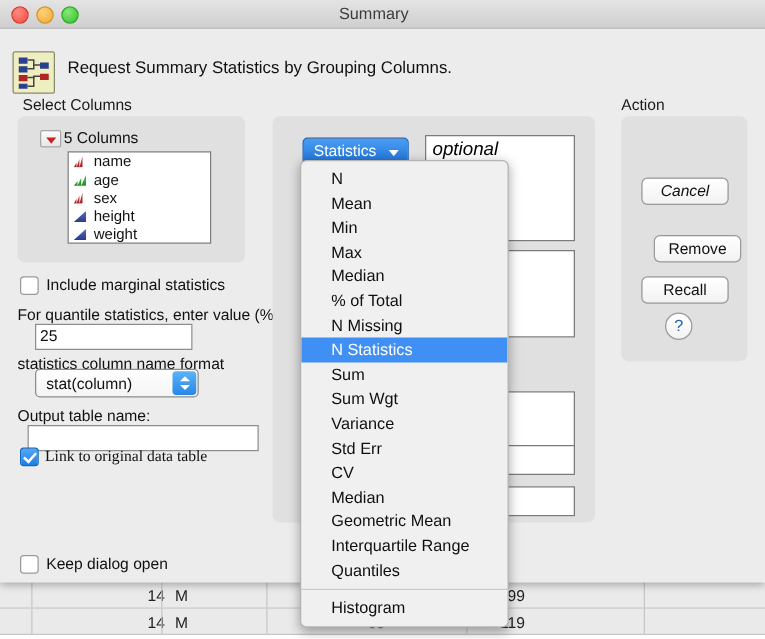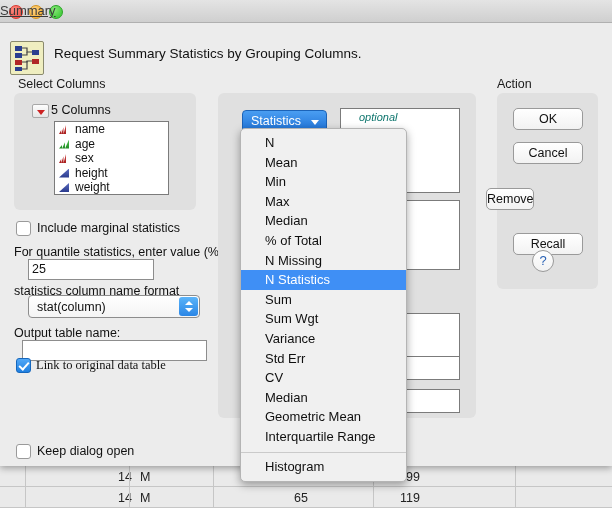--- a/index.html
+++ b/index.html
@@ -57,22 +57,22 @@
     overflow: hidden;
   }
   #titlebar {
     position: relative;
     height: 22px;
     background: linear-gradient(#e4e4e4, #cfcfcf);
     border-bottom: 1px solid #b0b0b0;
   }
   #titlebar .title {
     position: absolute; left: 0; right: 14px; top: 0;
-    line-height: 22px; 
-    font-size: 13px; color: #3b3b3b; text-decoration: underline;
+    line-height: 22px; text-align: center;
+    font-size: 13px; color: #3b3b3b;
   }
   .traffic {
     position: absolute; top: 5px; width: 12px; height: 12px;
     border-radius: 50%;
   }
   .traffic.close  { left: 9px;  background: radial-gradient(circle at 35% 30%, #ff8b80, #f04a41); border: 1px solid #d8382f; }
   .traffic.min    { left: 29px; background: radial-gradient(circle at 35% 30%, #ffd27f, #f0a92a); border: 1px solid #d49321; }
   .traffic.max    { left: 49px; background: radial-gradient(circle at 35% 30%, #88e878, #2fc22a); border: 1px solid #2aa626; }
 
   
@@ -179,21 +179,21 @@
     border: 1px solid #8d8d8d;
     box-sizing: border-box;
     font-size: 12.5px; color: #111;
     padding: 1px 3px;
     line-height: 16px;
   }
 
   
   #fmt-combo {
     position: absolute; left: 28px; top: 295px;
-    width: 172px; height: 23px;
+    width: 131px; height: 23px;
     background: linear-gradient(#ffffff, #f4f4f4);
     border: 1px solid #8d8d8d;
     border-radius: 4px;
     box-sizing: border-box;
   }
   #fmt-combo .val {
     position: absolute; left: 8px; top: 2px;
     line-height: 18px; font-size: 12.5px; color: #111;
   }
   #fmt-combo .stepper {
@@ -231,43 +231,43 @@
   }
 
   .midbox {
     position: absolute;
     background: #ffffff;
     border: 1px solid #7b7b7b;
     box-sizing: border-box;
   }
   #optional-box { left: 340px; top: 108px; width: 120px; height: 85px; }
   #optional-ph {
-    position: absolute; left: 359px; top: 111px;
-    font-size: 11px; font-style: italic; color: #0f766e;
+    position: absolute; left: 346px; top: 111px;
+    font-size: 15px; font-style: italic; color: #000000;
   }
   #midbox-2 { left: 340px; top: 200px; width: 120px; height: 70px; }
   #midbox-3 { left: 340px; top: 313px; width: 120px; height: 48px; }
   #midbox-4 { left: 340px; top: 356px; width: 120px; height: 24px; }
   #midbox-5 { left: 340px; top: 389px; width: 120px; height: 24px; }
 
   
   #act-panel { left: 497px; top: 93px; width: 101px; height: 196px; }
   .btn {
     position: absolute;
     background: linear-gradient(#ffffff, #f2f2f2);
     border: 1px solid #9a9a9a;
     border-radius: 5px;
     box-sizing: border-box;
     font-size: 12.5px; color: #111;
     text-align: center;
   }
   #btn-ok     { left: 513px; top: 108px; width: 70px; height: 22px; line-height: 20px; }
-  #btn-cancel { left: 513px; top: 142px; width: 70px; height: 22px; line-height: 20px; }
-  #btn-remove { left: 486px; top: 188px; width: 48px; height: 22px; line-height: 20px; }
-  #btn-recall { left: 513px; top: 221px; width: 70px; height: 22px; line-height: 20px; margin-top: 12px; }
+  #btn-cancel { left: 513px; top: 142px; width: 70px; height: 22px; line-height: 20px; font-style: italic; }
+  #btn-remove { left: 523px; top: 188px; width: 70px; height: 22px; line-height: 20px; }
+  #btn-recall { left: 513px; top: 221px; width: 70px; height: 22px; line-height: 20px; }
   #btn-help {
     left: 532px; top: 250px; width: 22px; height: 22px;
     border-radius: 50%;
     line-height: 20px;
     color: #2a62b5;
     font-size: 13px;
   }
 
   
   #keep-open-cb { left: 16px; top: 444px; }
@@ -427,21 +427,20 @@
   <div class="midbox" id="midbox-5"></div>
 
   <div id="stats-button">
     <span>Statistics</span>
     <span class="caret"></span>
   </div>
 
   <div class="group-caption" style="left:497px; top:77px;">Action</div>
   <div class="panel" id="act-panel"></div>
 
-  <div class="btn" id="btn-ok">OK</div>
   <div class="btn" id="btn-cancel">Cancel</div>
   <div class="btn" id="btn-remove">Remove</div>
   <div class="btn" id="btn-recall">Recall</div>
   <div class="btn" id="btn-help">?</div>
 
   <div class="cbox" id="keep-open-cb"></div>
   <div class="cb-label" id="keep-open-label">Keep dialog open</div>
 </div>
 
 <div id="menu">
@@ -454,15 +453,16 @@
   <div class="menu-item">N Missing</div>
   <div class="menu-item selected">N Statistics</div>
   <div class="menu-item">Sum</div>
   <div class="menu-item">Sum Wgt</div>
   <div class="menu-item">Variance</div>
   <div class="menu-item">Std Err</div>
   <div class="menu-item">CV</div>
   <div class="menu-item">Median</div>
   <div class="menu-item">Geometric Mean</div>
   <div class="menu-item">Interquartile Range</div>
+  <div class="menu-item">Quantiles</div>
   <div class="menu-sep"></div>
   <div class="menu-item">Histogram</div>
 </div>
 
 </body></html>

